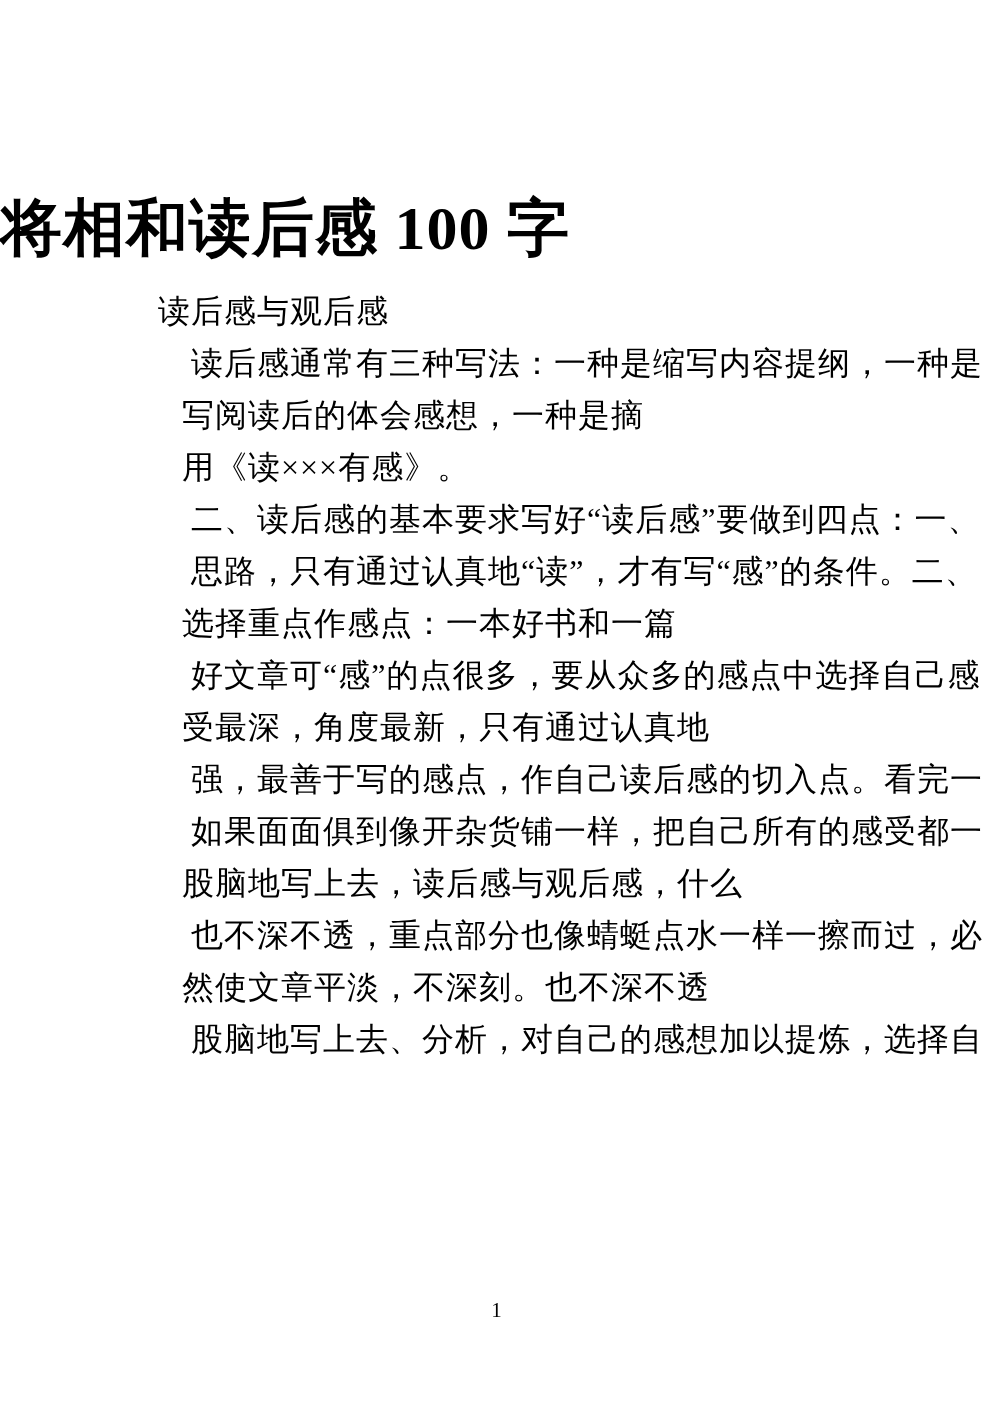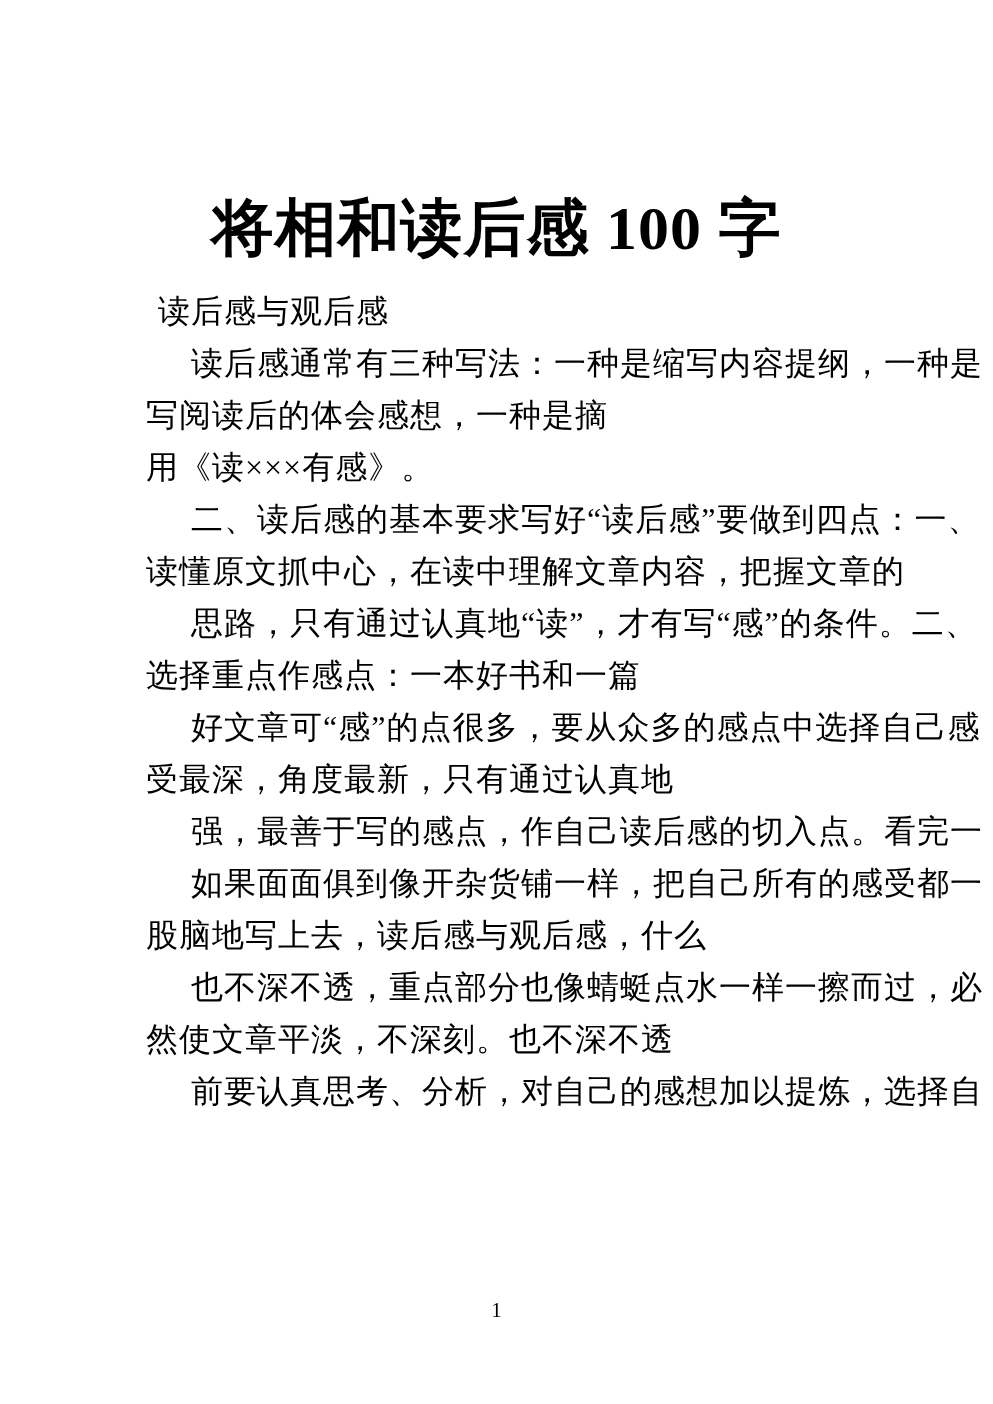--- a/index.html
+++ b/index.html
@@ -19,42 +19,41 @@
     width: 993px;
     height: 1404px;
     background: #ffffff;
     box-sizing: border-box;
   }
   .doc-title {
     margin: 0;
     padding-top: 185px;
     height: 86px;
     line-height: 86px;
-    text-align: center;
     font-size: 62px;
     font-weight: bold;
     letter-spacing: 1px;
     white-space: nowrap;
   }
   .doc-body {
     margin-top: 14px;
     padding-left: 146px;
     padding-right: 52px;
   }
   .line {
     font-size: 32px;
     line-height: 52px;
     height: 52px;
     letter-spacing: 1px;
     white-space: nowrap;
     overflow: visible;
   }
   .indent-space { text-indent: 12px; }
   .indent-para  { text-indent: 45px; }
-  .indent-none  { text-indent: 0; }
+  .indent-none  { text-indent: 0; margin-left: 36px; }
   .page-number {
     position: absolute;
     top: 1298px;
     left: 0;
     width: 100%;
     text-align: center;
     font-size: 21px;
     line-height: 24px;
   }
 </style>
@@ -63,27 +62,26 @@
 
 <div class="page">
   <h1 class="doc-title">将相和读后感 100 字</h1>
 
   <div class="doc-body">
       <div class="line indent-space">读后感与观后感</div>
       <div class="line indent-para">读后感通常有三种写法：一种是缩写内容提纲，一种是</div>
       <div class="line indent-none">写阅读后的体会感想，一种是摘</div>
       <div class="line indent-none">用《读×××有感》。</div>
       <div class="line indent-para">二、读后感的基本要求写好“读后感”要做到四点：一、</div>
-      <div class="line indent-none">读懂原文抓中心，在读中理解文章内容，把握文章的</div>
       <div class="line indent-para">思路，只有通过认真地“读”，才有写“感”的条件。二、</div>
       <div class="line indent-none">选择重点作感点：一本好书和一篇</div>
       <div class="line indent-para">好文章可“感”的点很多，要从众多的感点中选择自己感</div>
       <div class="line indent-none">受最深，角度最新，只有通过认真地</div>
       <div class="line indent-para">强，最善于写的感点，作自己读后感的切入点。看完一</div>
       <div class="line indent-para">如果面面俱到像开杂货铺一样，把自己所有的感受都一</div>
       <div class="line indent-none">股脑地写上去，读后感与观后感，什么</div>
       <div class="line indent-para">也不深不透，重点部分也像蜻蜓点水一样一擦而过，必</div>
       <div class="line indent-none">然使文章平淡，不深刻。也不深不透</div>
-      <div class="line indent-para">前要认真思考、分析，对自己的感想加以提炼，选择自</div>
+      <div class="line indent-para">股脑地写上去、分析，对自己的感想加以提炼，选择自</div>
     </div>
 
   <div class="page-number">1</div>
 </div>
 
 </body></html>

